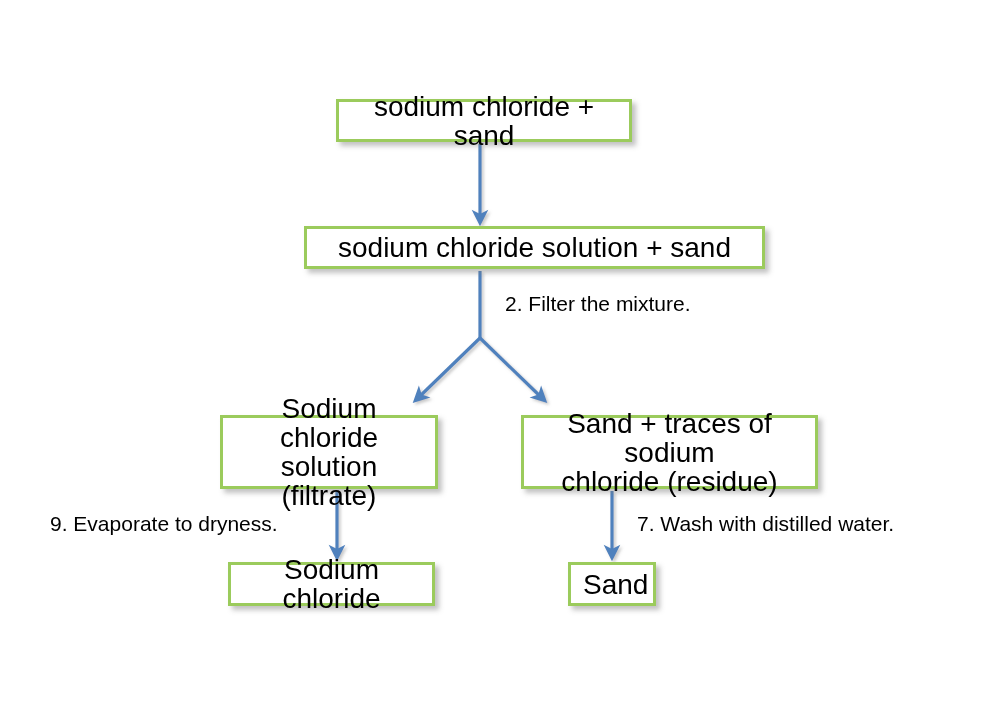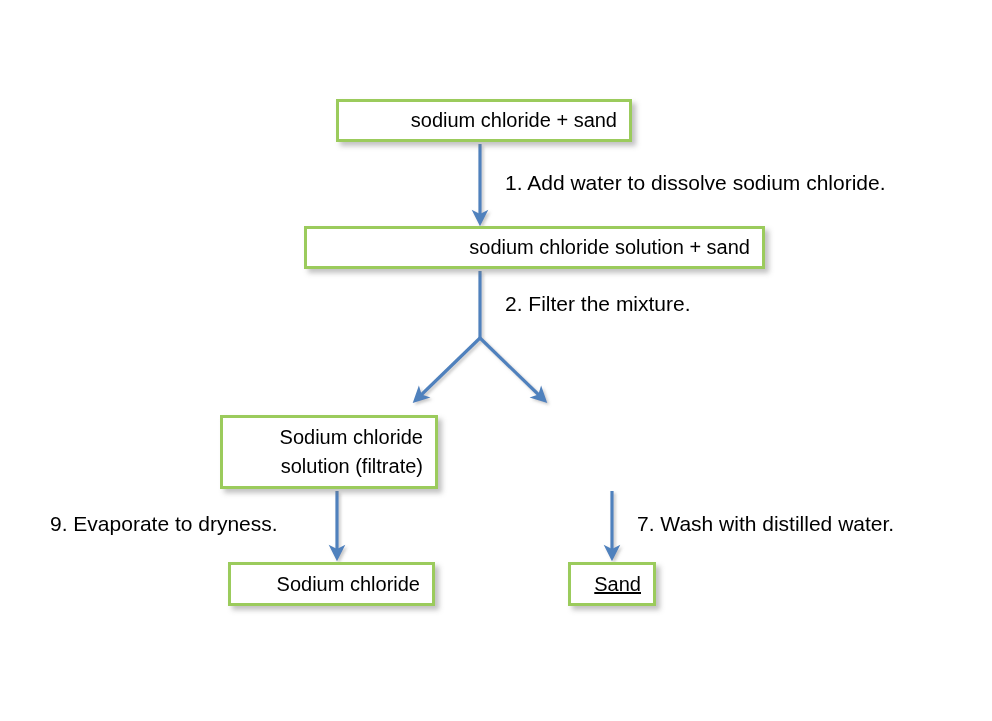--- a/index.html
+++ b/index.html
@@ -30,43 +30,43 @@
     box-sizing: border-box;
     background: #ffffff;
     border: 3px solid #9BCB5C;
     box-shadow: 4px 4px 5px rgba(120,120,120,0.45);
     display: flex;
     align-items: center;
     padding: 4px 12px;
     z-index: 3;
   }
   .node-text {
-    font-size: 20px;
+    font-size: 28px;
     line-height: 29px;
     color: #000000;
     white-space: pre-line;
-    text-align: right;
+    text-align: center;
     width: 100%;
   }
   .step-label {
     position: absolute;
     font-size: 21px;
     line-height: 26px;
     color: #000000;
     white-space: nowrap;
     z-index: 2;
   }
 
   
   #node-start        { left: 336px; top: 99px;  width: 296px; height: 43px; }
   #node-solution     { left: 304px; top: 226px; width: 461px; height: 43px; }
   #node-filtrate     { left: 220px; top: 415px; width: 218px; height: 74px; }
   #node-residue      { left: 521px; top: 415px; width: 297px; height: 74px; }
   #node-nacl         { left: 228px; top: 562px; width: 207px; height: 44px; }
-  #node-sand         { left: 568px; top: 562px; width: 88px;  height: 44px; text-decoration: underline; }
+  #node-sand         { left: 568px; top: 562px; width: 88px;  height: 44px; }
 
   
   #label-step-1 { left: 505px; top: 170px; }
   #label-step-2 { left: 505px; top: 291px; }
   #label-step-3 { left: 50px;  top: 511px; }
   #label-step-4 { left: 637px; top: 511px; }
 </style>
 </head>
 <body>
 
@@ -104,30 +104,33 @@
 
   <div class="node-box" id="node-solution">
     <span class="node-text">sodium chloride solution + sand</span>
   </div>
 
   <div class="node-box" id="node-filtrate">
     <span class="node-text">Sodium chloride
 solution (filtrate)</span>
   </div>
 
+  <div class="node-box" id="node-residue">
+    <span class="node-text">Sand + traces of sodium
+chloride (residue)</span>
+  </div>
 
   <div class="node-box" id="node-nacl">
     <span class="node-text">Sodium chloride</span>
   </div>
 
   <div class="node-box" id="node-sand">
     <span class="node-text">Sand</span>
   </div>
 
-  <div class="step-label" id="label-step-1">1. Add water to dissolve sodium chloride.</div>
 
   <div class="step-label" id="label-step-2">2. Filter the mixture.</div>
 
   <div class="step-label" id="label-step-3">9. Evaporate to dryness.</div>
 
   <div class="step-label" id="label-step-4">7. Wash with distilled water.</div>
 
 </div>
 
 </body></html>

